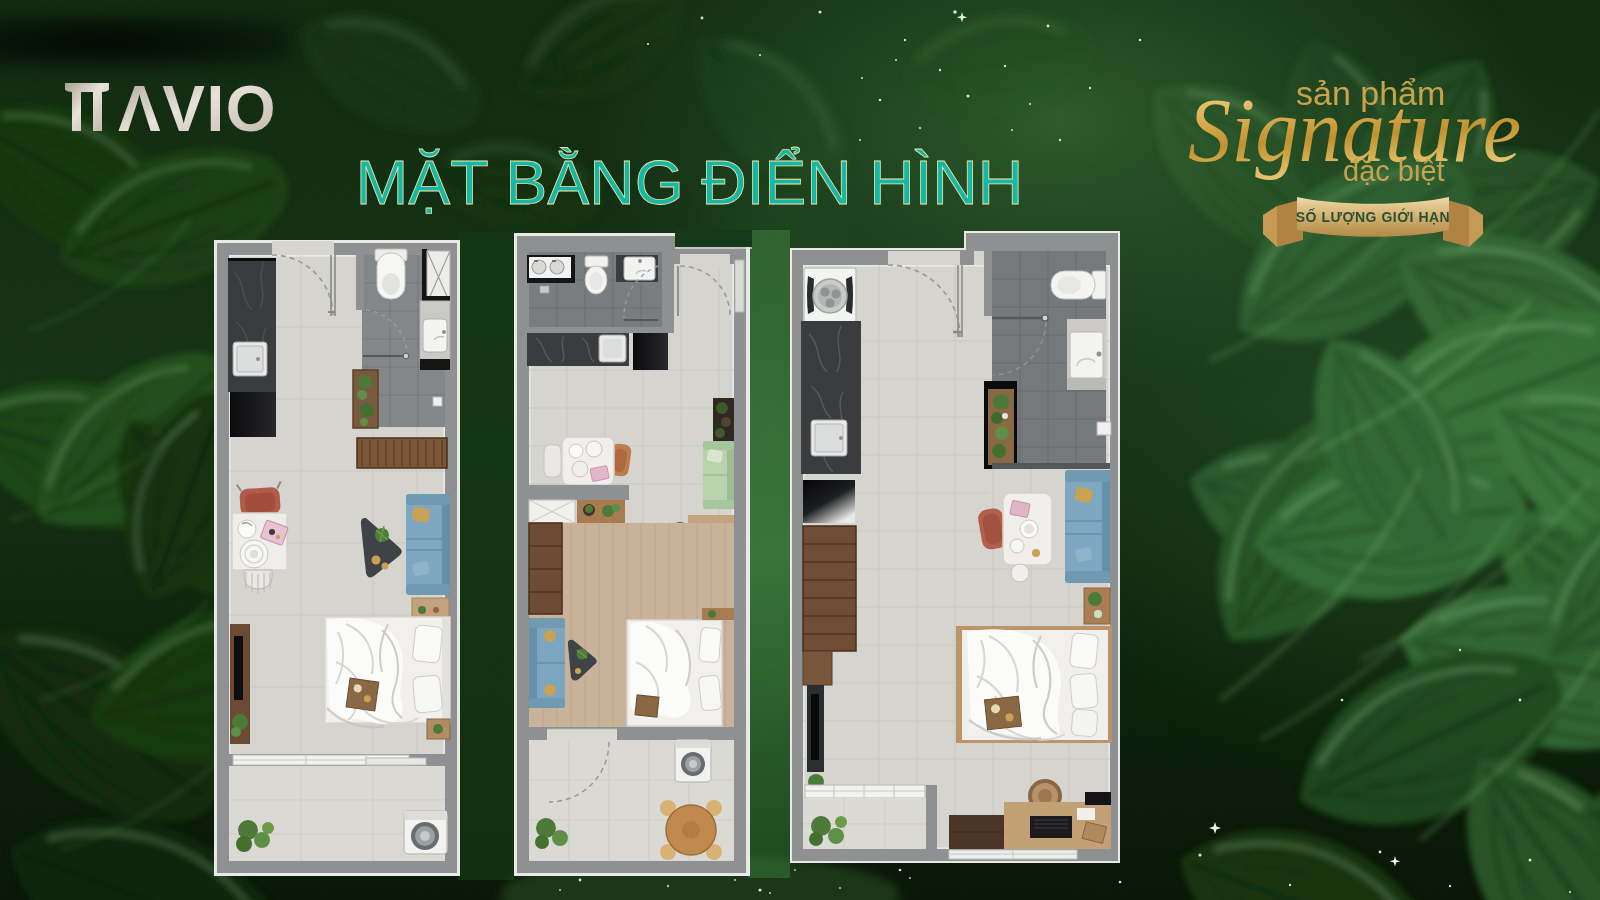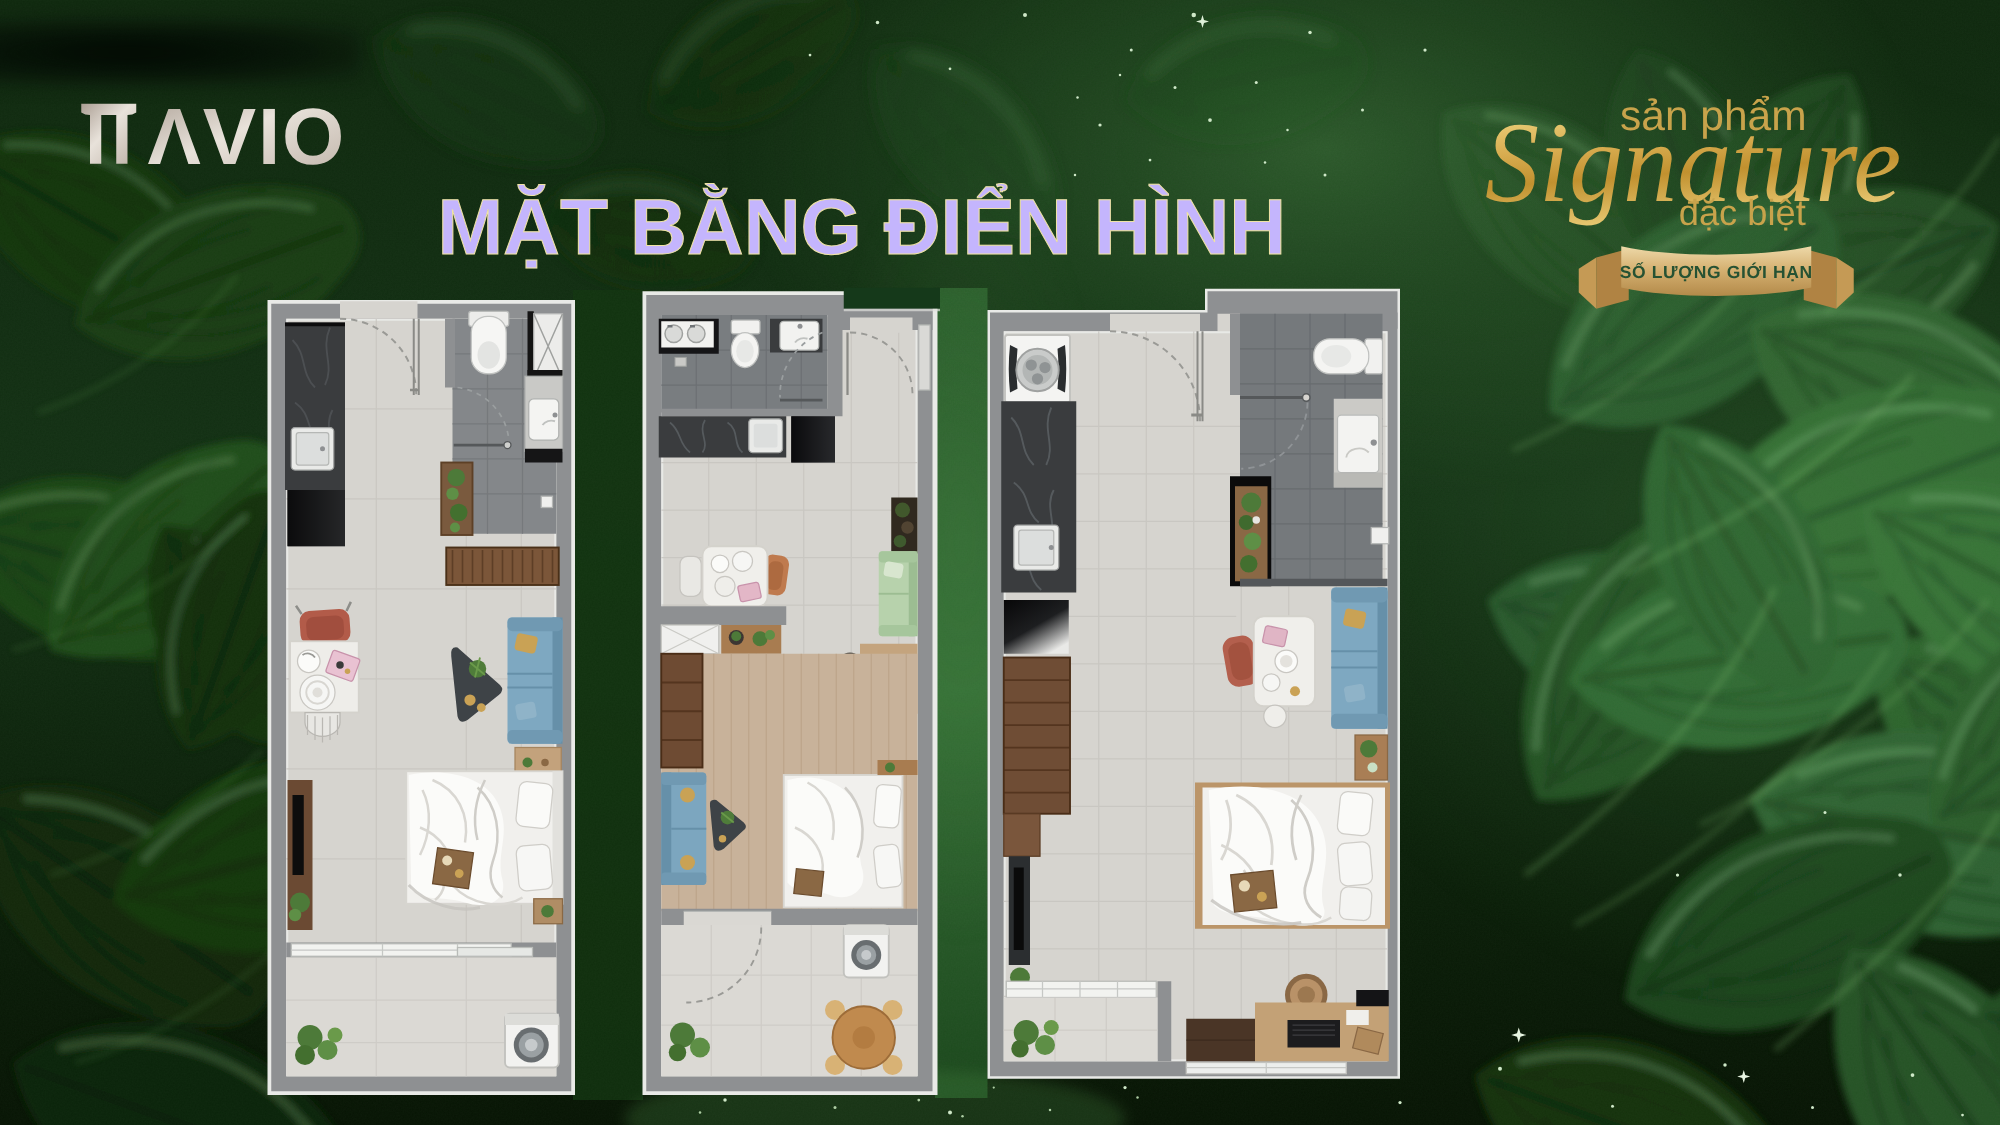--- a/index.html
+++ b/index.html
@@ -188,21 +188,21 @@
         <stop offset="0" stop-color="#ab9f94"></stop>
         <stop offset="0.45" stop-color="#e8e2da"></stop>
         <stop offset="1" stop-color="#beb2a7"></stop>
       </linearGradient>
     </defs>
     <path fill="url(#silver)" d="M1,6 L45,6 L45,13 Q42,15 38,15 L38,54 L29,54 L29,15 L17,15 L17,54 L8,54 L8,15 Q4,15 1,13 Z"></path>
     <text x="54" y="54" font-family="Liberation Sans, sans-serif" font-size="64" font-weight="bold" letter-spacing="1.5" fill="url(#silver)">ΛVIO</text>
   </svg>
 </div>
 
-<div class="abs" style="left:0;top:146px;width:1379px;text-align:center;color:#c4b5fd;font-size:63px;font-weight:bold;letter-spacing:0px;-webkit-text-stroke:0.8px #efe3a6;">MẶT BẰNG ĐIỂN HÌNH</div>
+<div class="abs" style="left:0;top:146px;width:1379px;text-align:center;color:#14b8a6;font-size:63px;font-weight:normal;letter-spacing:0px;-webkit-text-stroke:0.8px #efe3a6;">MẶT BẰNG ĐIỂN HÌNH</div>
 
 <div class="abs" style="left:1264px;top:74px;width:220px;color:#c8a34b;font-size:34px;margin-left:32px;">sản phẩm</div>
 <svg class="abs" width="400" height="140" viewBox="0 0 400 140" style="left:1188px;top:60px;">
   <defs>
     <linearGradient id="goldg" x1="0" y1="0" x2="0.25" y2="1">
       <stop offset="0" stop-color="#f4e08e"></stop>
       <stop offset="0.4" stop-color="#d9ae52"></stop>
       <stop offset="0.65" stop-color="#c1912f"></stop>
       <stop offset="1" stop-color="#e7c872"></stop>
     </linearGradient>

